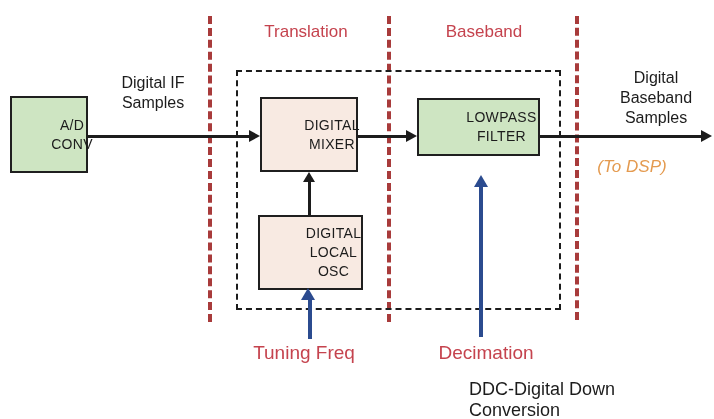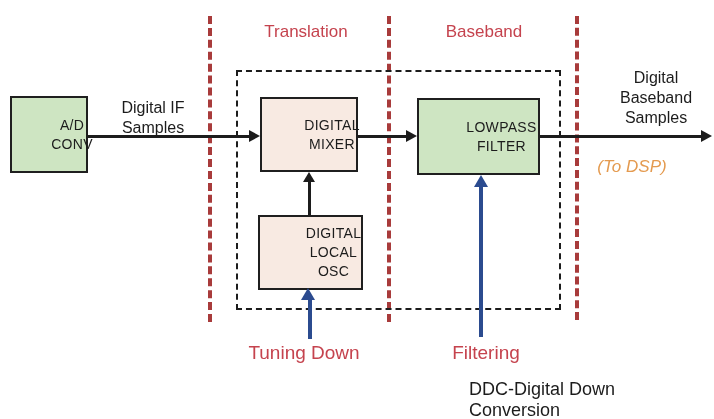--- a/index.html
+++ b/index.html
@@ -108,44 +108,44 @@
 
   <div class="black-dash-box" style="left:236px; top:70px; width:325px; height:240px;"></div>
 
   <div class="block green-fill" style="left:10px; top:96px; width:78px; height:77px;">A/D
 CONV</div>
   <div class="block pink-fill" style="left:260px; top:97px; width:98px; height:75px;">DIGITAL
 MIXER</div>
   <div class="block pink-fill" style="left:258px; top:215px; width:105px; height:75px;">DIGITAL
 LOCAL
 OSC</div>
-  <div class="block green-fill" style="left:417px; top:98px; width:123px; height:77px;">LOWPASS
+  <div class="block green-fill" style="left:417px; top:98px; width:123px; height:58px;">LOWPASS
 FILTER</div>
 
   <div class="hline" style="left:88px; top:135px; width:163px;"></div>
   <div class="arrow-right" style="left:249px; top:130px;"></div>
-  <div class="lbl signal-lbl" style="left:153px; top:98px;">Digital IF
+  <div class="lbl signal-lbl" style="left:153px; top:73px;">Digital IF
 Samples</div>
 
   <div class="hline" style="left:358px; top:135px; width:48px;"></div>
   <div class="arrow-right" style="left:406px; top:130px;"></div>
 
   <div class="hline" style="left:540px; top:135px; width:161px;"></div>
   <div class="arrow-right" style="left:701px; top:130px;"></div>
   <div class="lbl signal-lbl" style="left:656px; top:68px;">Digital
 Baseband
 Samples</div>
   <div class="lbl todsp-lbl" style="left:632px; top:157px;font-style:italic;">(To DSP)</div>
 
   <div class="vline-black" style="left:308px; top:181px; height:34px;"></div>
   <div class="arrow-up-black" style="left:303px; top:172px;"></div>
 
   <div class="vline-blue" style="left:308px; top:299px; height:40px;"></div>
   <div class="arrow-up-blue" style="left:301px; top:288px;"></div>
-  <div class="lbl control-lbl" style="left:304px; top:342px;">Tuning Down</div>
+  <div class="lbl control-lbl" style="left:304px; top:342px;">Tuning Freq</div>
 
   <div class="vline-blue" style="left:479px; top:186px; height:151px;"></div>
   <div class="arrow-up-blue" style="left:474px; top:175px;"></div>
-  <div class="lbl control-lbl" style="left:486px; top:342px;">Filtering</div>
+  <div class="lbl control-lbl" style="left:486px; top:342px;">Decimation</div>
 
   <div class="caption" style="left:466px; top:379px;">DDC-Digital Down Conversion</div>
 
 </div>
 
 </body></html>

